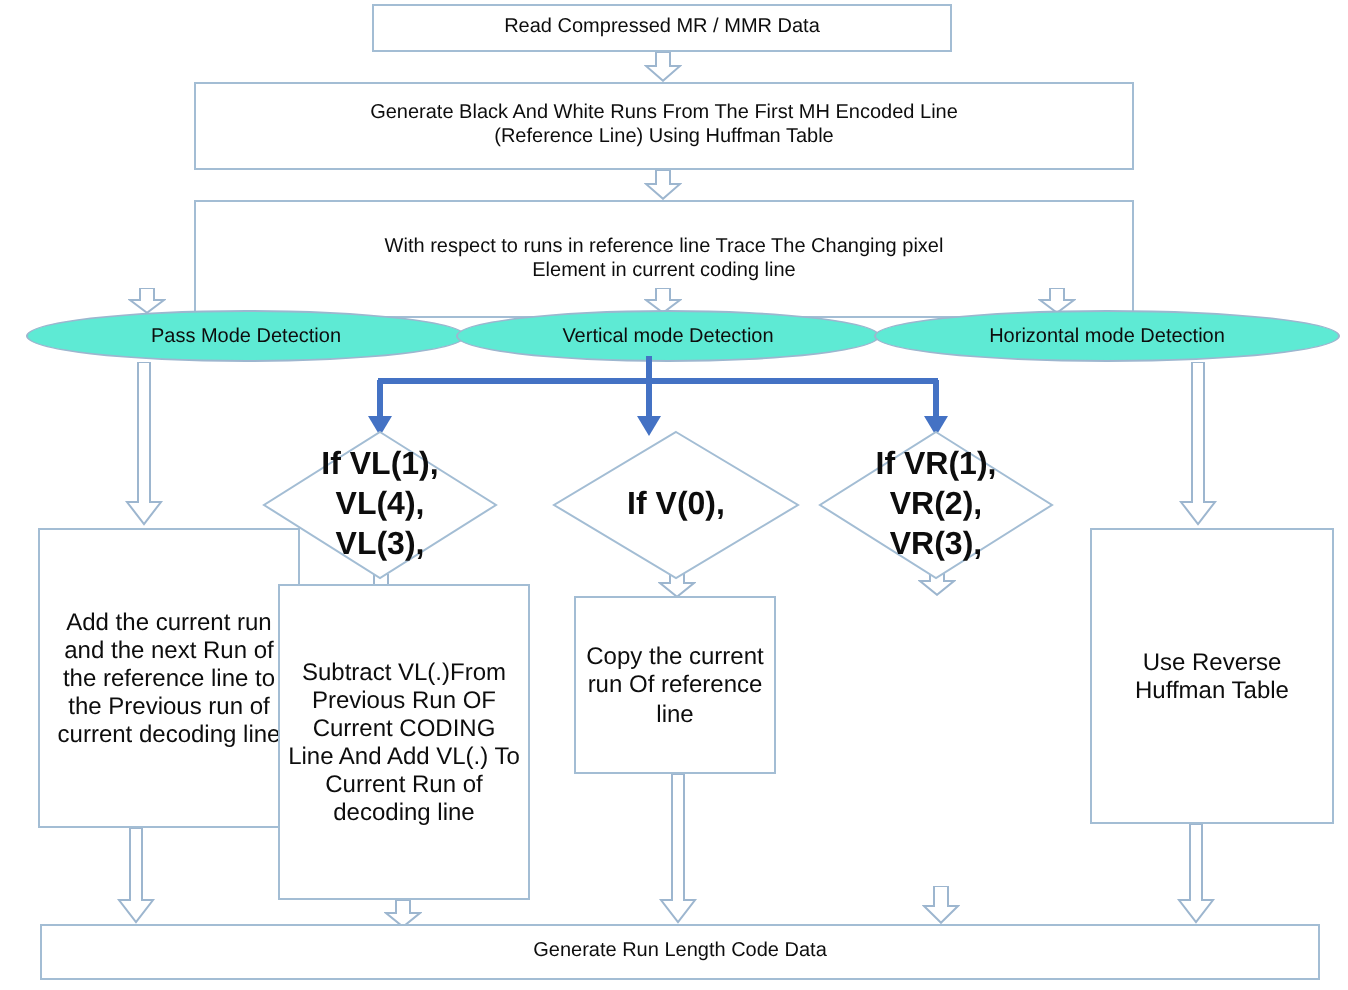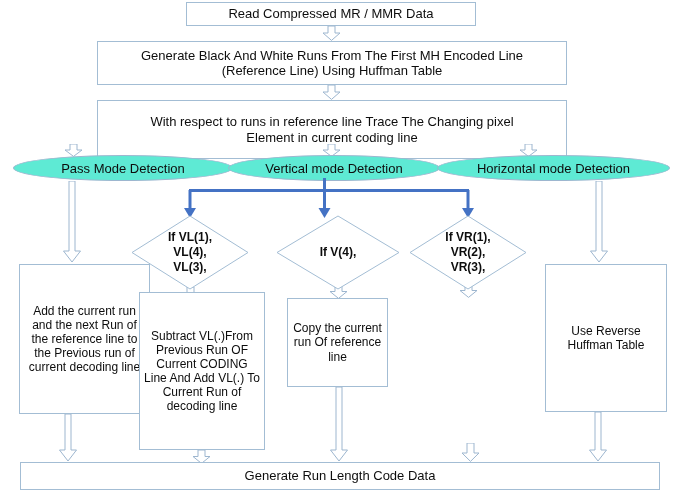--- a/index.html
+++ b/index.html
@@ -40,23 +40,23 @@
   .diamond svg{position:absolute;left:0;top:0;width:100%;height:100%;z-index:1;}
 
   
   .barrow{position:absolute;}
   .barrow svg{display:block;width:100%;height:100%;}
 
   
   .blue{position:absolute;}
   .blue svg{display:block;width:100%;height:100%;}
 
-  .t13{font-size:13px;justify-content:center;}
+  .t13{font-size:10px;justify-content:center;}
   .t12{font-size:12px;}
-  .t10{font-size:12px;}
+  .t10{font-size:16px;}
   .pad{padding:2px 5px;}
 </style>
 </head>
 <body>
 
 <div id="stage">
 
   <div class="box t13 pad" style="left:186px;top:2px;width:290px;height:24px;">
     <span>Read Compressed MR / MMR Data</span>
   </div>
@@ -148,21 +148,21 @@
       <div>VL(4),</div>
       <div>VL(3),</div>
     </div>
   </div>
 
   <div class="diamond t10" style="left:276px;top:215px;width:124px;height:75px;">
     <svg viewBox="0 0 124 75" preserveAspectRatio="none">
       <polygon points="62,1 123,37.5 62,74 1,37.5" fill="#ffffff" stroke="#a3bdd4" stroke-width="1"></polygon>
     </svg>
     <div class="dtext">
-      <div>If V(4),</div>
+      <div>If V(0),</div>
     </div>
   </div>
 
   <div class="diamond t10" style="left:409px;top:215px;width:118px;height:75px;">
     <svg viewBox="0 0 118 75" preserveAspectRatio="none">
       <polygon points="59,1 117,37.5 59,74 1,37.5" fill="#ffffff" stroke="#a3bdd4" stroke-width="1"></polygon>
     </svg>
     <div class="dtext">
       <div>If VR(1),</div>
       <div>VR(2),</div>

